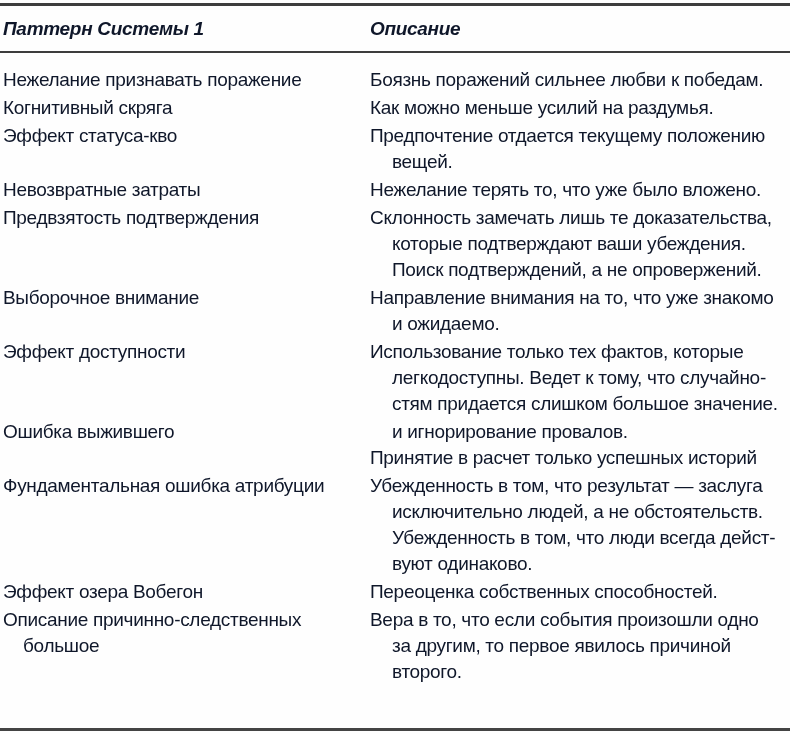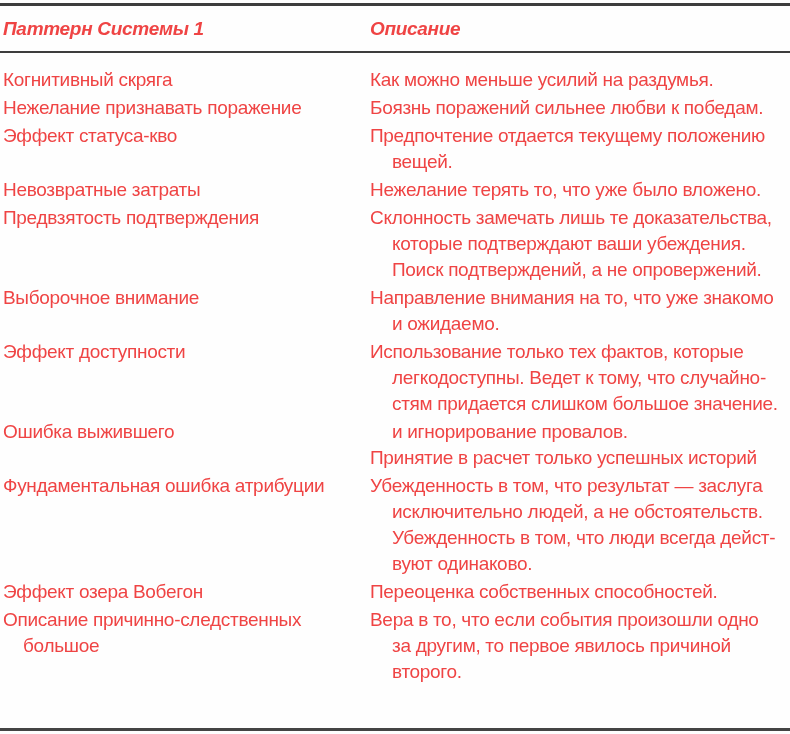--- a/index.html
+++ b/index.html
@@ -6,21 +6,21 @@
     margin: 0;
     padding: 0;
     background: #ffffff;
   }
   .page {
     position: relative;
     width: 790px;
     height: 734px;
     background: #fefefe;
     font-family: "Liberation Sans", sans-serif;
-    color: #ef4444;
+    color: #0f172a;
     overflow: hidden;
     box-sizing: border-box;
   }
   .rule {
     border: 0;
     margin: 0;
     background: #3d3d3d;
   }
   .rule-top {
     position: absolute;
@@ -86,32 +86,32 @@
     <div class="header-row">
       <div class="col1 line">Паттерн Системы 1</div>
       <div class="col2 line">Описание</div>
     </div>
 
     <div class="header-rule"></div>
 
     <div class="tbody">
         <div class="row">
           <div class="col1">
+            <div class="line">Нежелание признавать поражение</div>
+          </div>
+          <div class="col2">
+            <div class="line">Боязнь поражений сильнее любви к победам.</div>
+          </div>
+        </div>
+        <div class="row">
+          <div class="col1">
             <div class="line">Когнитивный скряга</div>
           </div>
           <div class="col2">
             <div class="line">Как можно меньше усилий на раздумья.</div>
-          </div>
-        </div>
-        <div class="row">
-          <div class="col1">
-            <div class="line">Нежелание признавать поражение</div>
-          </div>
-          <div class="col2">
-            <div class="line">Боязнь поражений сильнее любви к победам.</div>
           </div>
         </div>
         <div class="row">
           <div class="col1">
             <div class="line">Эффект статуса-кво</div>
           </div>
           <div class="col2">
             <div class="line">Предпочтение отдается текущему положению</div>
             <div class="line cont">вещей.</div>
           </div>

